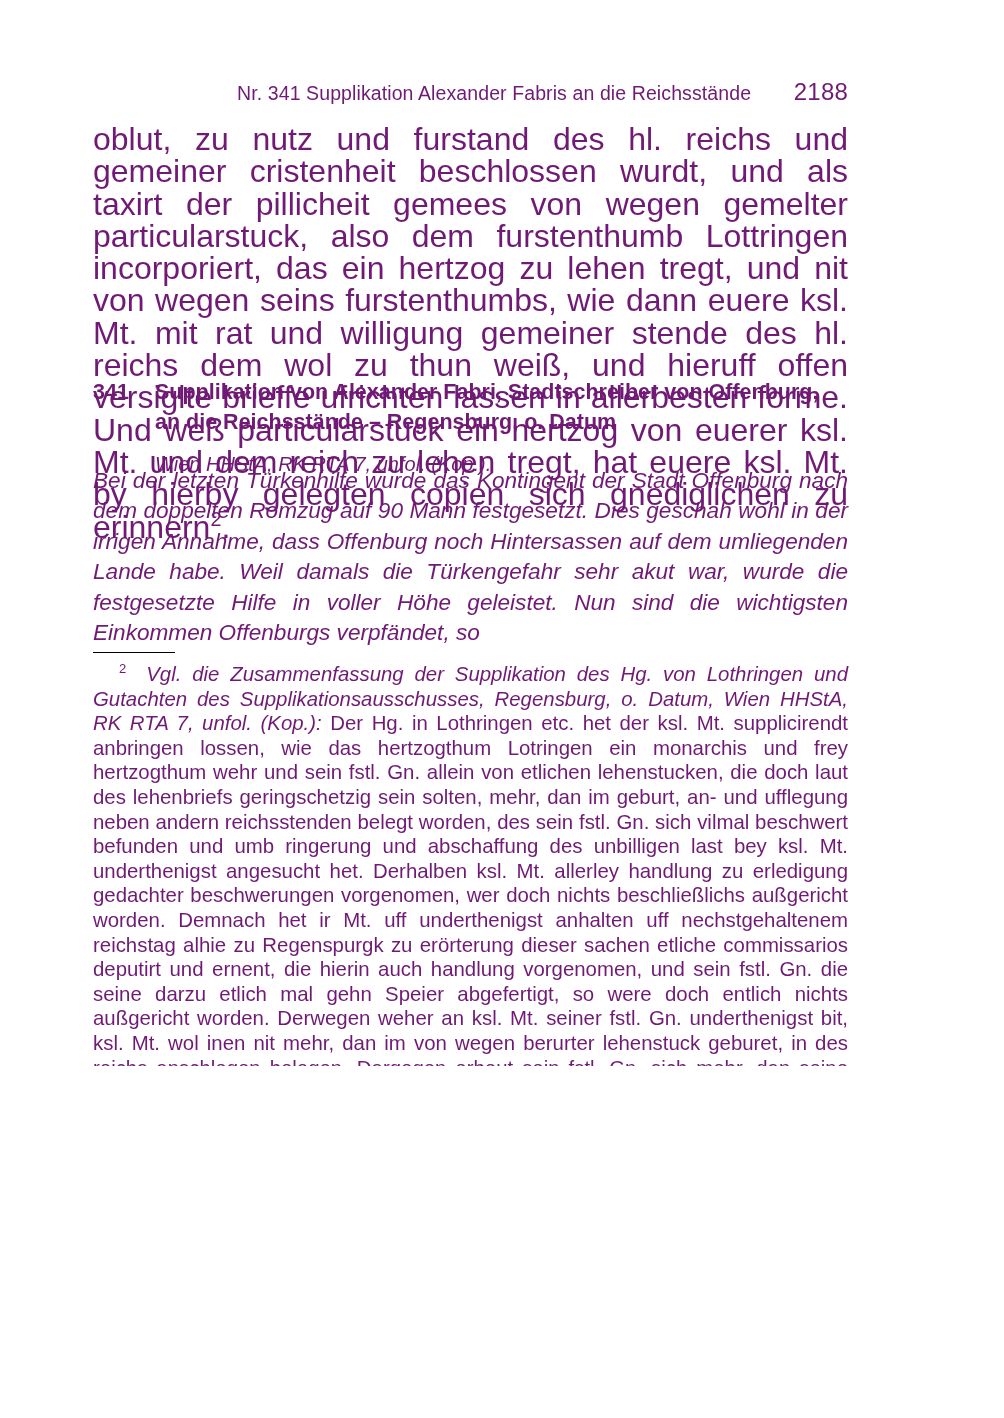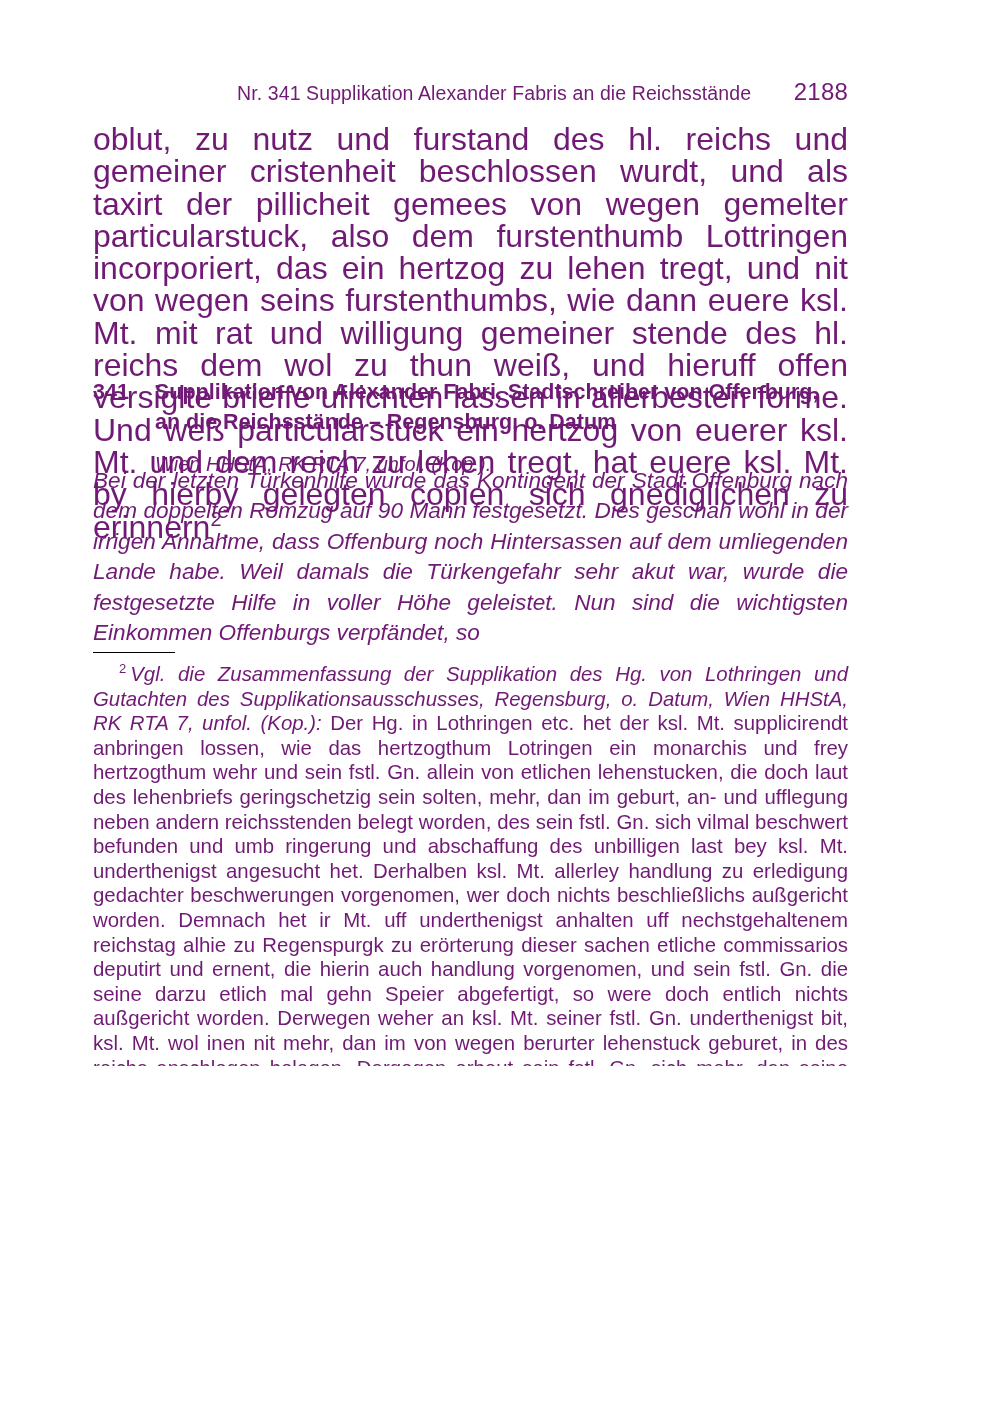--- a/index.html
+++ b/index.html
@@ -124,21 +124,21 @@
     margin: 0;
   }
   .footnote .fn-marker {
     font-size: 0.64em;
     vertical-align: super;
     line-height: 0;
     margin-left: 26px;
   }
   .footnote .fn-cite-lead {
     font-style: italic;
-    margin-left: 4px;
+    margin-left: 20px;
   }
 </style>
 </head>
 <body>
 
 <div class="page">
 
   <div class="running-head">
     <span class="running-head-title">Nr. 341 Supplikation Alexander Fabris an die Reichsstände</span>
     <span class="running-head-folio">2188</span>

